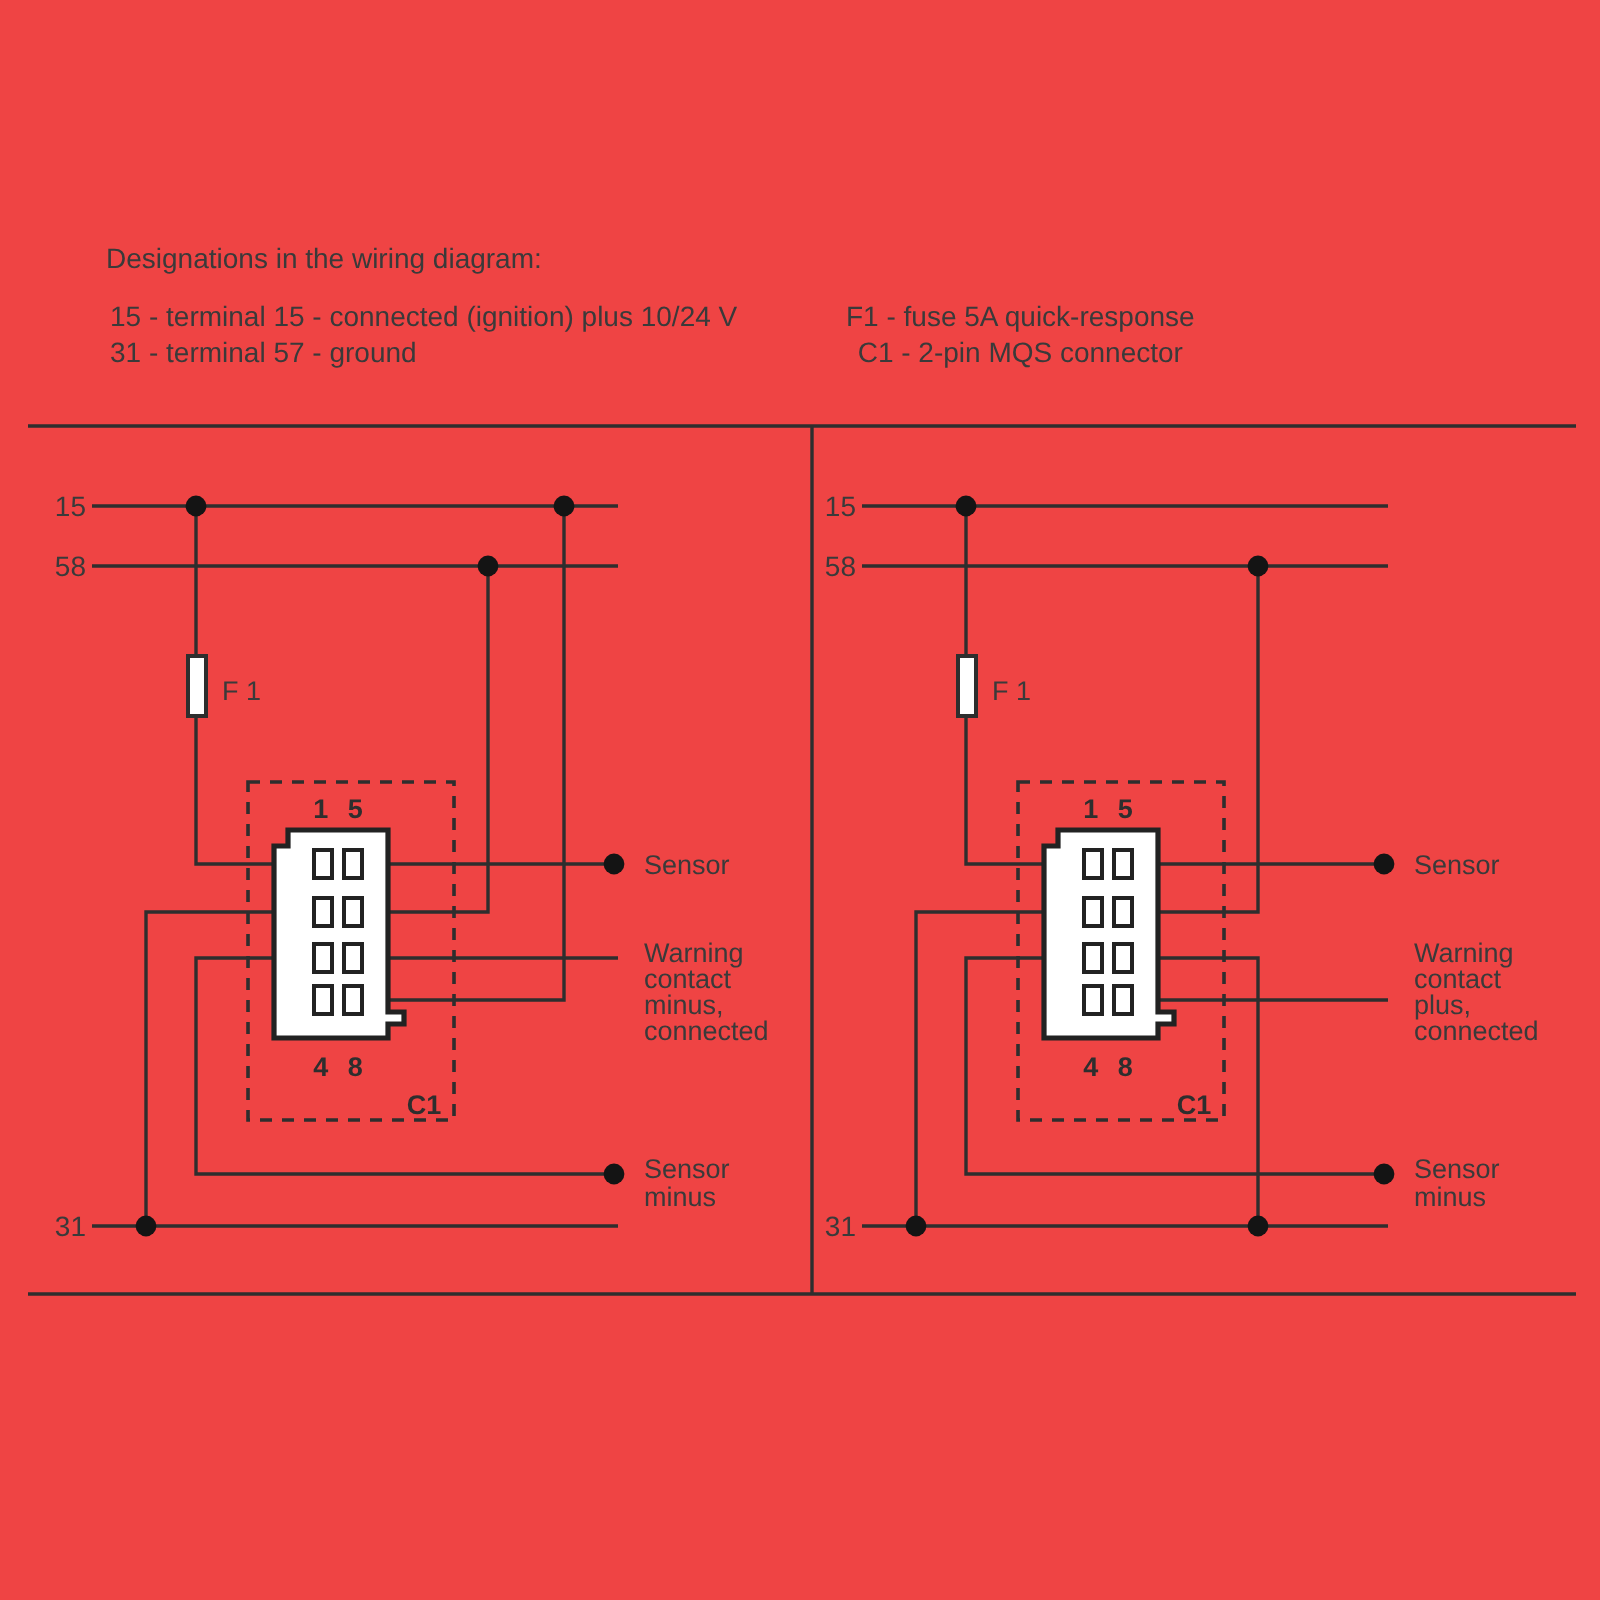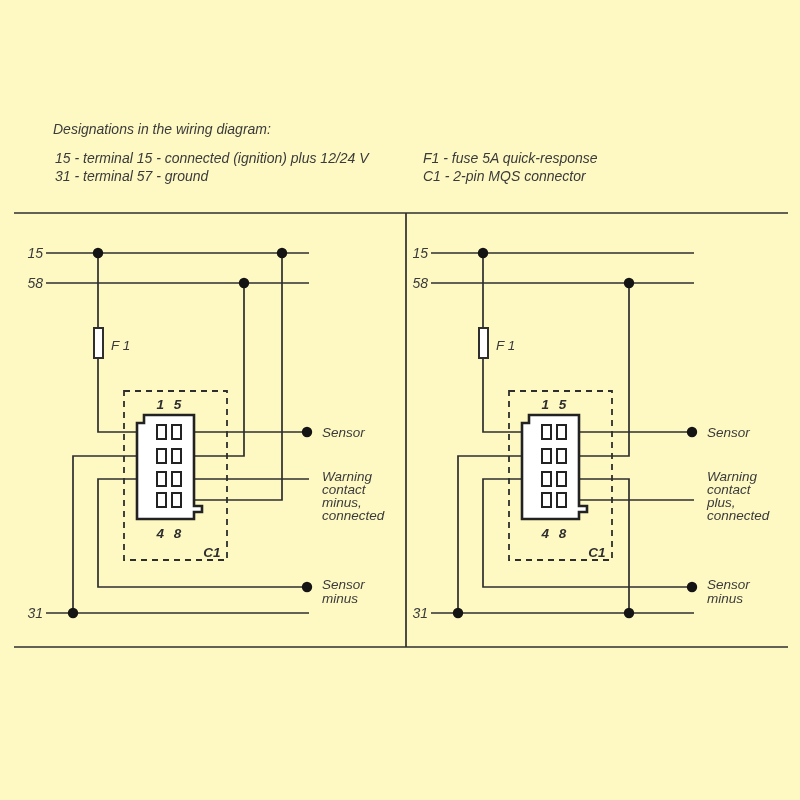--- a/index.html
+++ b/index.html
@@ -1,41 +1,41 @@
 <!DOCTYPE html>
 <html><head>
 <meta charset="utf-8">
 <style>
   html,body{margin:0;padding:0;background:#ffffff;}
-  .page{position:relative;width:800px;height:800px;background:#fef9c3;overflow:hidden;
-        font-family:"Liberation Sans", sans-serif;font-style:italic;}
+  .page{position:relative;width:800px;height:800px;background:#ef4444;overflow:hidden;
+        font-family:"Liberation Sans", sans-serif;}
   .legend-title{position:absolute;left:53px;top:121px;font-size:14px;color:#3a3a3a;white-space:nowrap;}
   .legend-col{position:absolute;top:149px;font-size:14px;color:#3a3a3a;line-height:18.2px;white-space:nowrap;}
   .legend-col.left{left:55px;}
-  .legend-col.right{left:423px;}
+  .legend-col.right{left:423px;text-align:center;}
   svg{position:absolute;left:0;top:0;}
   svg text{font-family:"Liberation Sans", sans-serif;font-size:13.5px;fill:#3a3a3a;}
   svg text.term{font-size:14px;}
   svg text.bold{font-weight:bold;fill:#2e2e2e;}
   .wire{stroke:#2e2e2e;stroke-width:1.7;fill:none;}
   .rule{stroke:#2e2e2e;stroke-width:1.7;fill:none;}
   .body-outline{stroke:#222;stroke-width:2.6;fill:#ffffff;}
   .pin{stroke:#222;stroke-width:2;fill:#ffffff;}
   .fuse{stroke:#2e2e2e;stroke-width:2;fill:#ffffff;}
   .dashed{stroke:#2e2e2e;stroke-width:1.8;fill:none;stroke-dasharray:6 5;}
   .dot{fill:#141414;stroke:none;}
 </style>
 </head>
 <body>
 
 <div class="page">
 
   <div class="legend-title">Designations in the wiring diagram:</div>
   <div class="legend-col left">
-    <div>15 - terminal 15 - connected (ignition) plus 12/24 V</div>
+    <div>15 - terminal 15 - connected (ignition) plus 10/24 V</div>
     <div>31 - terminal 57 - ground</div>
   </div>
   <div class="legend-col right">
     <div>F1 - fuse 5A quick-response</div>
     <div>C1 - 2-pin MQS connector</div>
   </div>
 
   <svg width="800" height="800" viewBox="0 0 800 800">
 
     <line class="rule" x1="14" y1="213" x2="788" y2="213"></line>

